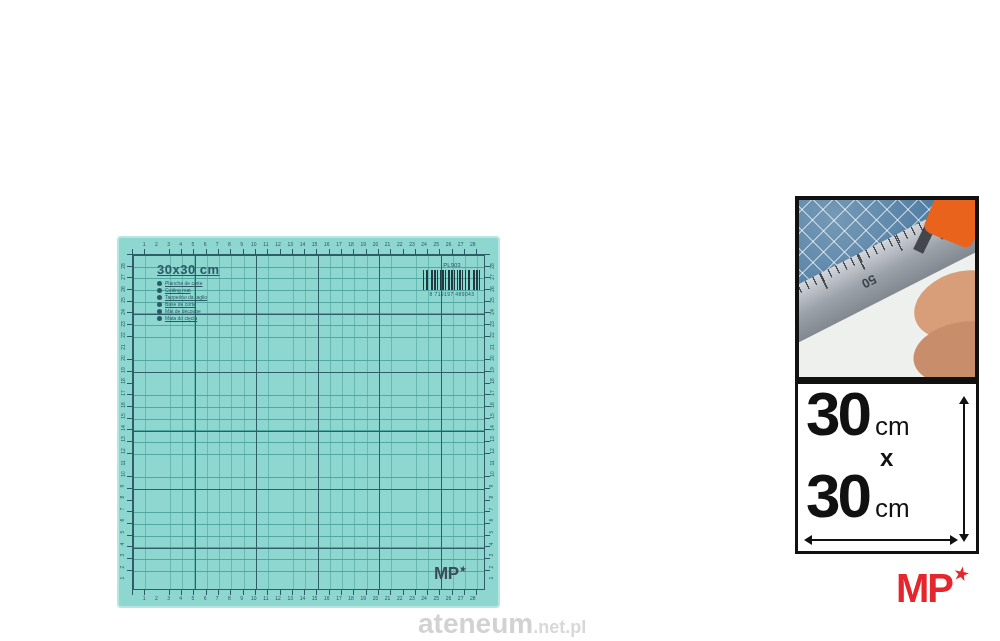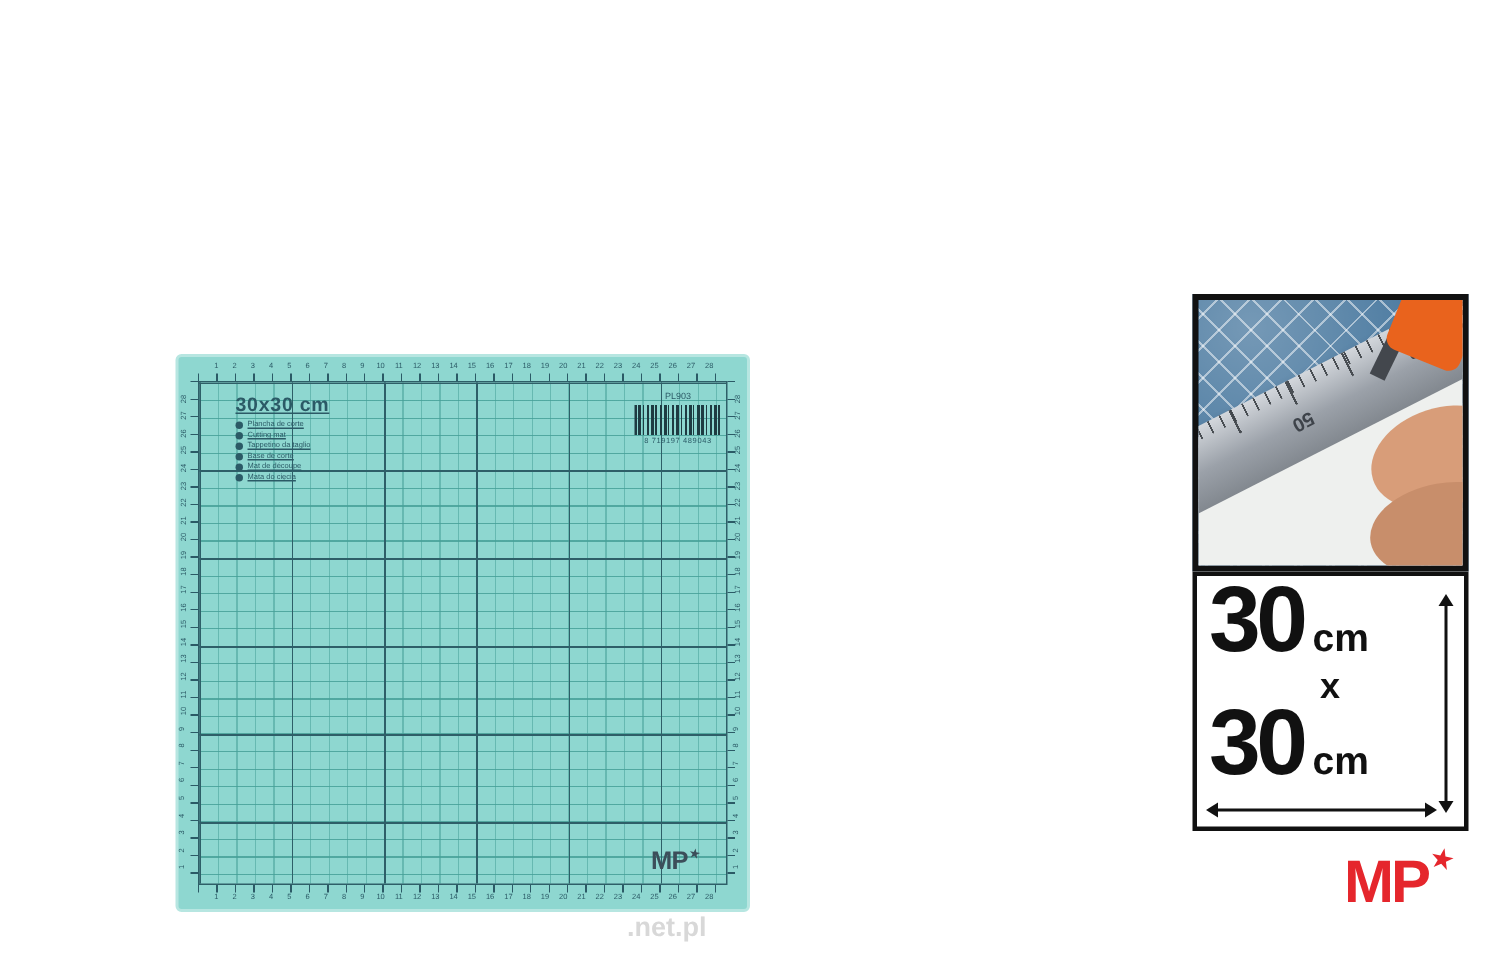--- a/index.html
+++ b/index.html
@@ -103,21 +103,21 @@
   
   .dims{
     position:absolute;left:795px;top:381px;width:184px;height:173px;
     border:3px solid var(--frame-black);box-sizing:border-box;background:#fff;
     color:var(--frame-black);
   }
   .dim-row{position:absolute;left:8px;display:flex;align-items:baseline;}
   .dim-row-1{top:-4px;}
   .dim-row-2{top:78px;}
   .dim-value{font-size:62px;font-weight:800;letter-spacing:-3px;line-height:1.1;}
-  .dim-unit{font-size:26px;font-weight:700;margin-left:6px;margin-top:13px;}
+  .dim-unit{font-size:26px;font-weight:400;margin-left:6px;margin-top:13px;}
   .dim-sep{position:absolute;left:82px;top:62px;font-size:24px;font-weight:800;line-height:1;}
   .arrow-v{position:absolute;right:11px;top:16px;height:138px;width:2px;background:var(--frame-black);}
   .arrow-v:before,.arrow-v:after{content:"";position:absolute;left:-4px;border:5px solid transparent;}
   .arrow-v:before{top:-4px;border-bottom:8px solid var(--frame-black);border-top:none;}
   .arrow-v:after{bottom:-4px;border-top:8px solid var(--frame-black);border-bottom:none;}
   .arrow-h{position:absolute;left:10px;right:22px;bottom:10px;height:2px;background:var(--frame-black);}
   .arrow-h:before,.arrow-h:after{content:"";position:absolute;top:-4px;border:5px solid transparent;}
   .arrow-h:before{left:-4px;border-right:8px solid var(--frame-black);border-left:none;}
   .arrow-h:after{right:-4px;border-left:8px solid var(--frame-black);border-right:none;}
 
@@ -329,16 +329,17 @@
       <span class="dim-value">30</span>
       <span class="dim-unit">cm</span>
     </div>
     <div class="arrow-v"></div>
     <div class="arrow-h"></div>
   </div>
 
   <div class="brand-logo"><span>MP</span><span class="star">★</span></div>
 
   <div class="watermark">
+    <span class="wm-main">ateneum</span>
     <span class="wm-suffix">.net.pl</span>
   </div>
 
 </div>
 
 </body></html>

